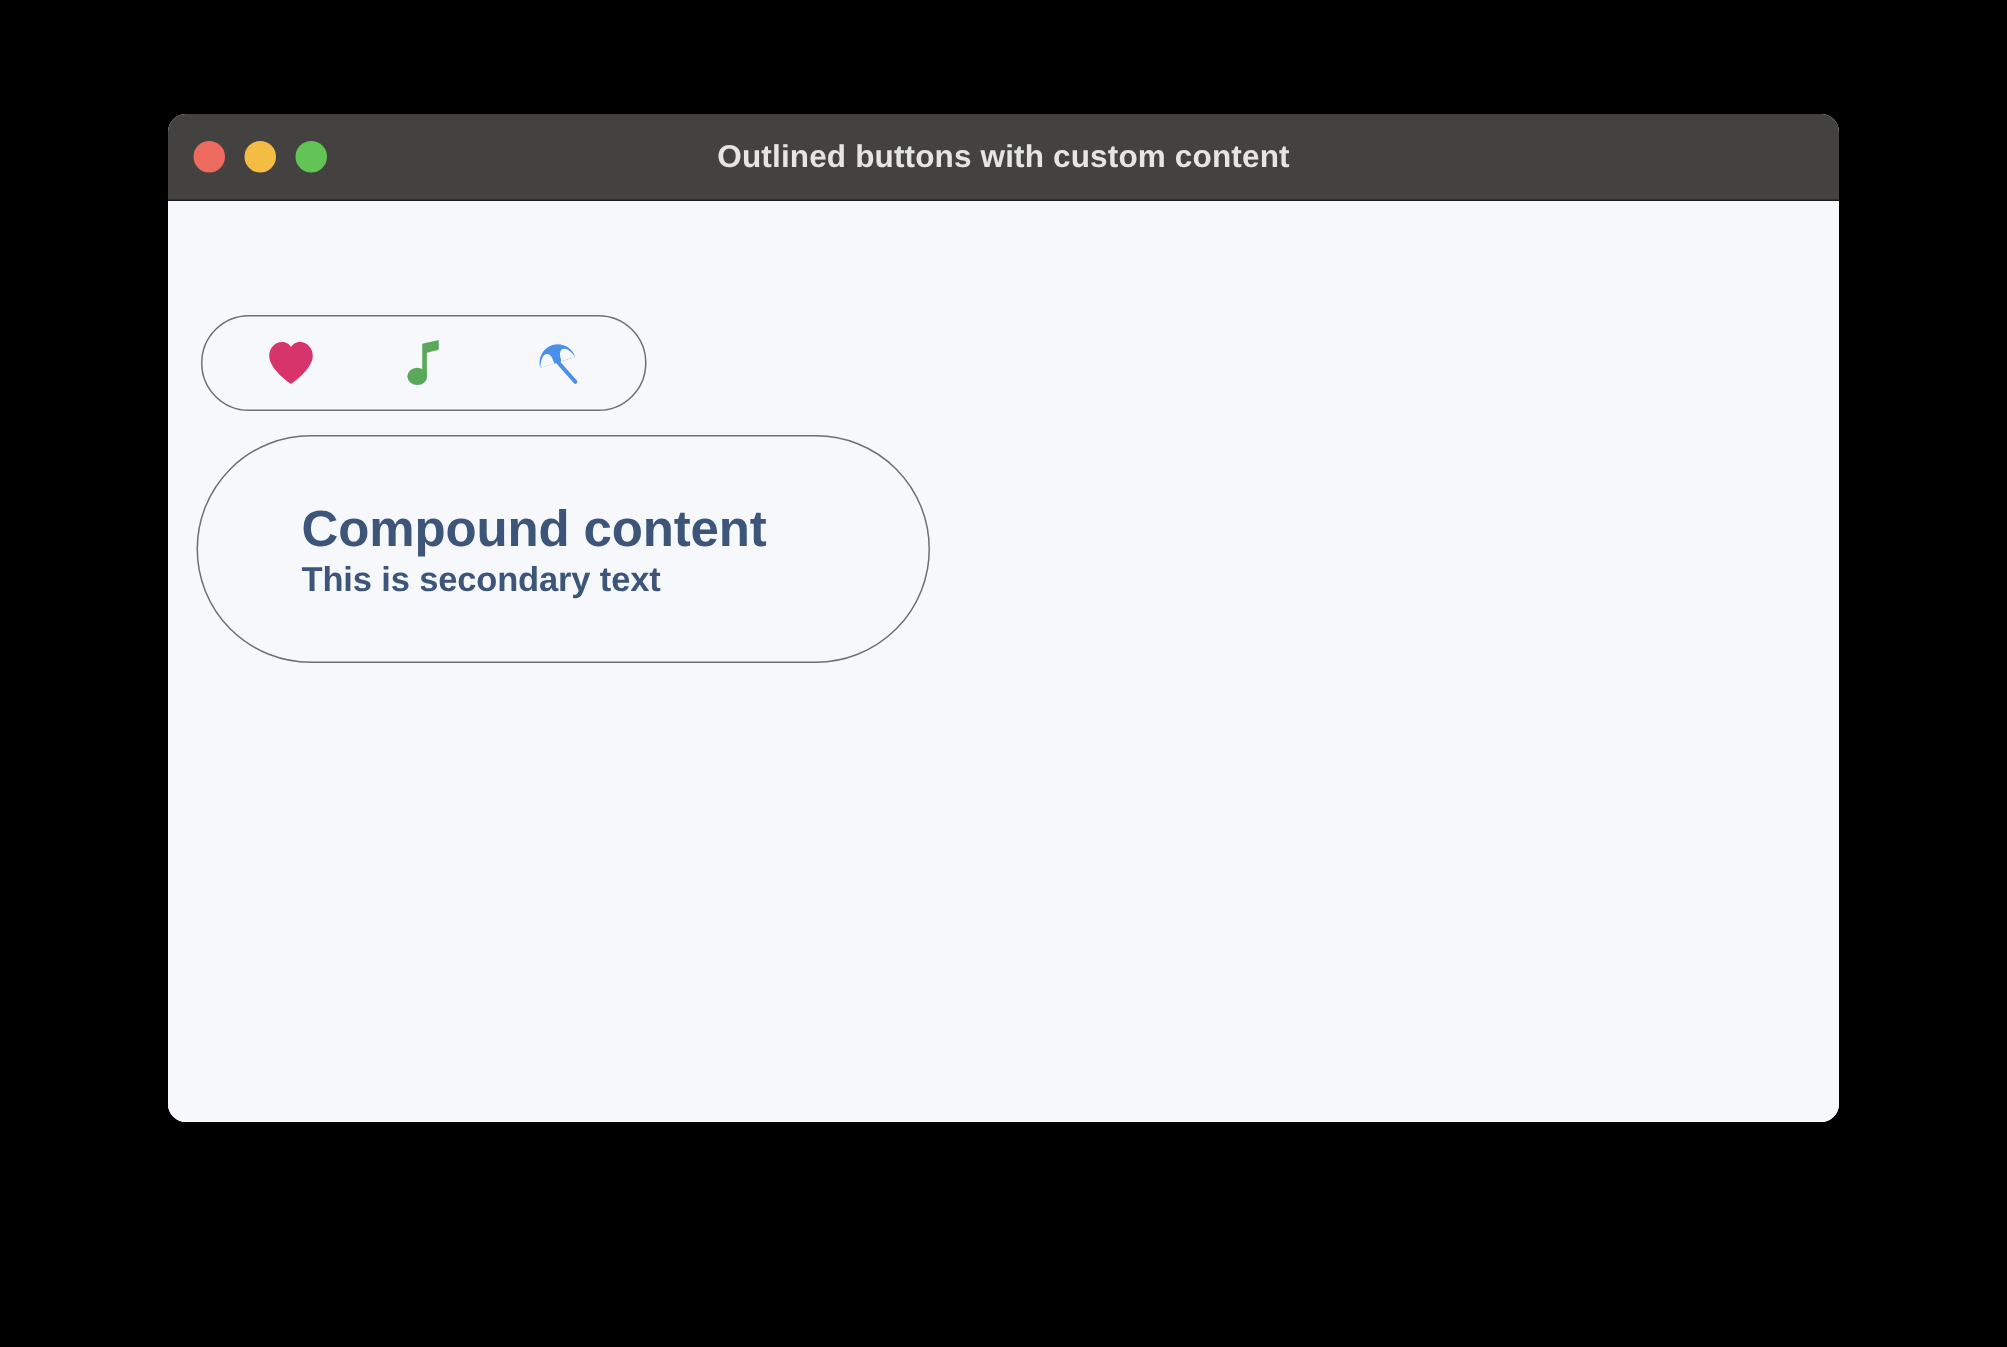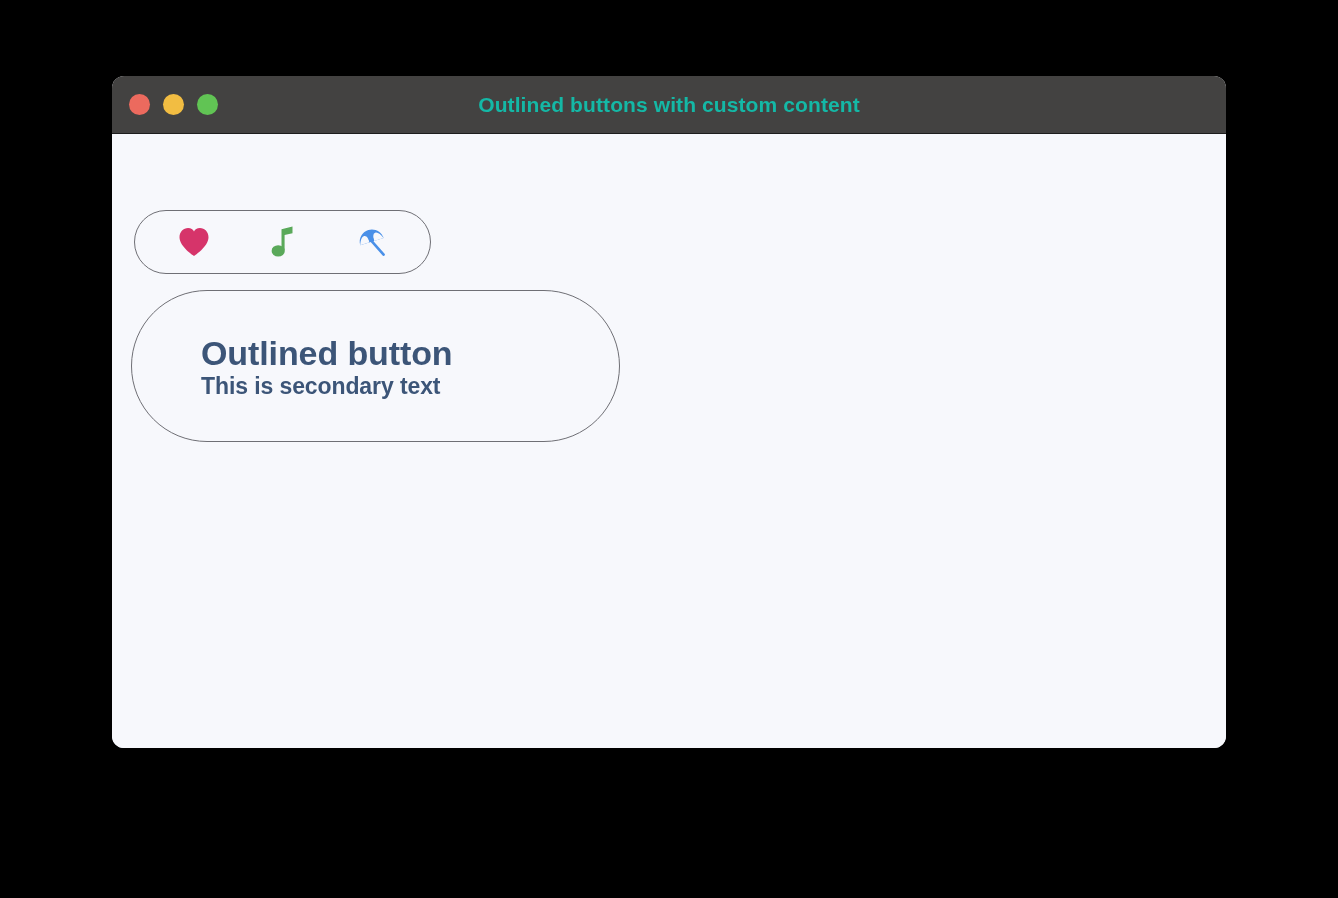--- a/index.html
+++ b/index.html
@@ -55,21 +55,21 @@
   }
   .light.close  { background: #ec6a5e; }
   .light.min    { background: #f2bd42; }
   .light.max    { background: #61c454; }
 
   .window-title {
     width: 100%;
     text-align: center;
     font-size: 21px;
     font-weight: bold;
-    color: #14b8a6;
+    color: #e5e5e5;
     letter-spacing: 0.1px;
     pointer-events: none;
   }
 
   
   .content {
     flex: 1 1 auto;
     position: relative;
     background: #f7f8fc;
     padding: 20px 22px;
@@ -180,18 +180,18 @@
               <path d="M16 3.4 C14.2 5.3 13.5 10.0 13.6 15.6 L18.4 15.6 C18.5 10.0 17.8 5.3 16 3.4 Z" fill="#4a90e8"></path>
             </g>
             <path d="M15.2 14.6 L27.6 28.6" stroke="#4a90e8" stroke-width="2.6" stroke-linecap="round" fill="none"></path>
           </svg>
         </span>
       </div>
 
     </div>
 
     <div class="compound-button">
-      <div class="compound-primary">Outlined button</div>
+      <div class="compound-primary">Compound content</div>
       <div class="compound-secondary">This is secondary text</div>
     </div>
 
   </div>
 </div>
 
 </body></html>

